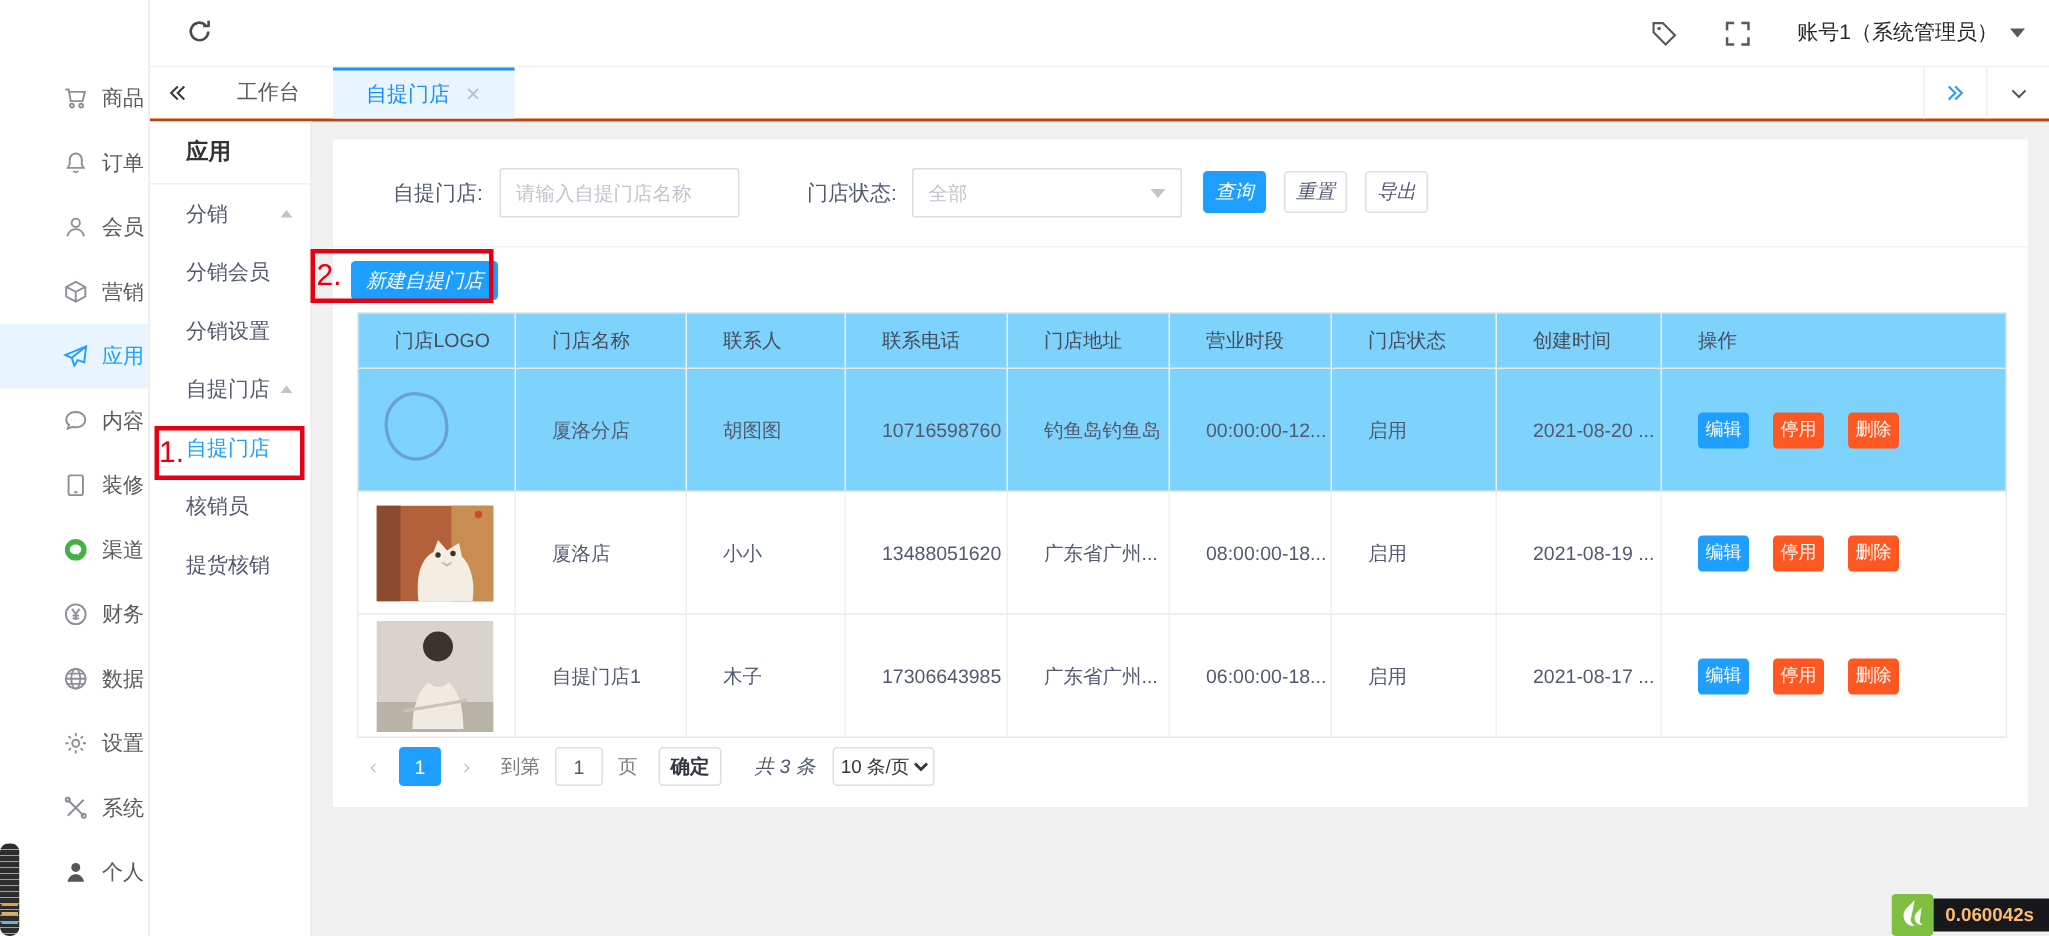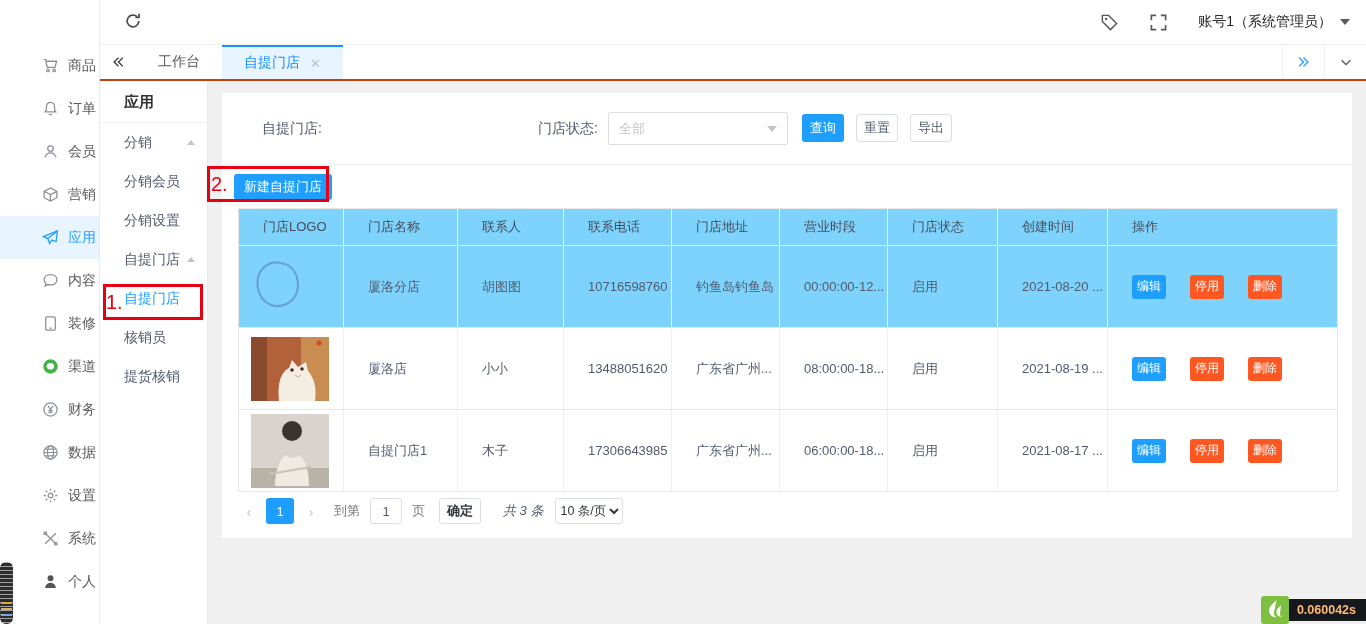--- a/index.html
+++ b/index.html
@@ -48,38 +48,38 @@
   
   .card { position:absolute; left:222px; top:93px; width:1130px; height:445px; background:#fff; z-index:3; }
   .search-row { position:absolute; left:0; top:0; width:100%; height:72px; border-bottom:1px solid #f0f2f5; }
   .fld-label { position:absolute; top:0; height:72px; display:flex; align-items:center; color:#515a6e; }
   .lab1 { left:40px; }
   .lab2 { left:316px; }
   .txt-input { position:absolute; left:111px; top:19px; width:160px; height:33px; border:1px solid #dcdee2; border-radius:2px; padding:0 10px; font-size:13px; color:#515a6e; outline:none; font-family:inherit; }
   .txt-input::placeholder { color:#c0c4cc; }
   .sel-box { position:absolute; left:386px; top:19px; width:180px; height:33px; border:1px solid #dcdee2; border-radius:2px; display:flex; align-items:center; padding:0 10px; color:#c0c4cc; font-size:13px; cursor:pointer; }
   .sel-box .tri { margin-left:auto; width:0; height:0; border-left:5px solid transparent; border-right:5px solid transparent; border-top:6px solid #c0c4cc; }
-  .btn { border:none; border-radius:3px; font-size:13px; cursor:pointer; font-family:inherit; }
+  .btn { border:none; border-radius:3px; font-size:13px; cursor:pointer; font-family:inherit;font-style:italic; }
   .btn-query { position:absolute; left:580px; top:21px; width:42px; height:28px; background:#1E9FFF; color:#fff; }
   .btn-plain { position:absolute; top:21px; width:42px; height:28px; background:#fff; border:1px solid #dcdee2; color:#515a6e; }
   .btn-reset { left:634px; }
   .btn-export { left:688px; }
   .btn-create { position:absolute; left:12px; top:81px; height:26px; padding:0 10px; background:#1E9FFF; color:#fff; font-size:13px; }
 
   
   .tbl { position:absolute; left:16px; top:115px; width:1100px; border:1px solid #e8e8e8; border-bottom:none; }
   .trow { display:grid; grid-template-columns:105px 114px 106px 108px 108px 108px 110px 110px auto; border-bottom:1px solid #e8e8e8; }
   .trow.head { background:#7dd3fc; height:37px; }
   .trow.head .tcell { font-size:13px; color:#464c5b; display:flex; align-items:center; }
   .trow.body { height:82px; background:#fff; }
   .trow.body.hl { background:#7dd3fc; }
   .tcell { padding-left:24px; display:flex; align-items:center; border-right:1px solid #efefef; font-size:13px; color:#515a6e; overflow:hidden; white-space:nowrap; }
   .tcell:last-child { border-right:none; }
   .tcell.logo { padding-left:12px; }
-  .row-btn { width:34px; height:24px; border:none; border-radius:3px; color:#fff; font-size:12px; margin-right:24px; cursor:pointer; font-family:inherit; }
+  .row-btn { width:34px; height:24px; border:none; border-radius:3px; color:#fff; font-size:12px; margin-right:16px; cursor:pointer; font-family:inherit; }
 
   
   .pager { position:absolute; left:16px; top:404px; height:28px; display:flex; align-items:center; font-size:13px; color:#515a6e; }
   .pg-arrow { width:22px; text-align:center; color:#c8c8c8; font-size:15px; cursor:pointer; }
   .pg-num { width:28px; height:26px; background:#1E9FFF; color:#fff; border-radius:3px; display:flex; align-items:center; justify-content:center; margin:0 6px; cursor:pointer; }
   .pg-goto { margin-left:12px; color:#7a7a7a; }
   .pg-input { width:32px; height:26px; border:1px solid #dcdee2; border-radius:3px; text-align:center; margin:0 10px; font-size:13px; color:#515a6e; outline:none; font-family:inherit; }
   .pg-unit { color:#7a7a7a; }
   .pg-confirm { width:42px; height:26px; margin-left:14px; background:#fff; border:1px solid #dcdee2; border-radius:3px; color:#32383e; font-weight:bold; font-size:13px; cursor:pointer; font-family:inherit; }
   .pg-total { margin-left:22px;font-style:italic; }
@@ -313,20 +313,21 @@
         </div>
         <div class="sub-item">
           <span class="lbl">提货核销</span>
         </div>
       </div>
   </div>
 
   <div class="card">
     <div class="search-row">
       <span class="fld-label lab1">自提门店:</span>
+      <input class="txt-input" type="text" placeholder="请输入自提门店名称" style="">
       <span class="fld-label lab2">门店状态:</span>
       <div class="sel-box">
         <span>全部</span>
         <span class="tri"></span>
       </div>
       <button class="btn btn-query">查询</button>
       <button class="btn btn-plain btn-reset">重置</button>
       <button class="btn btn-plain btn-export">导出</button>
     </div>
 

